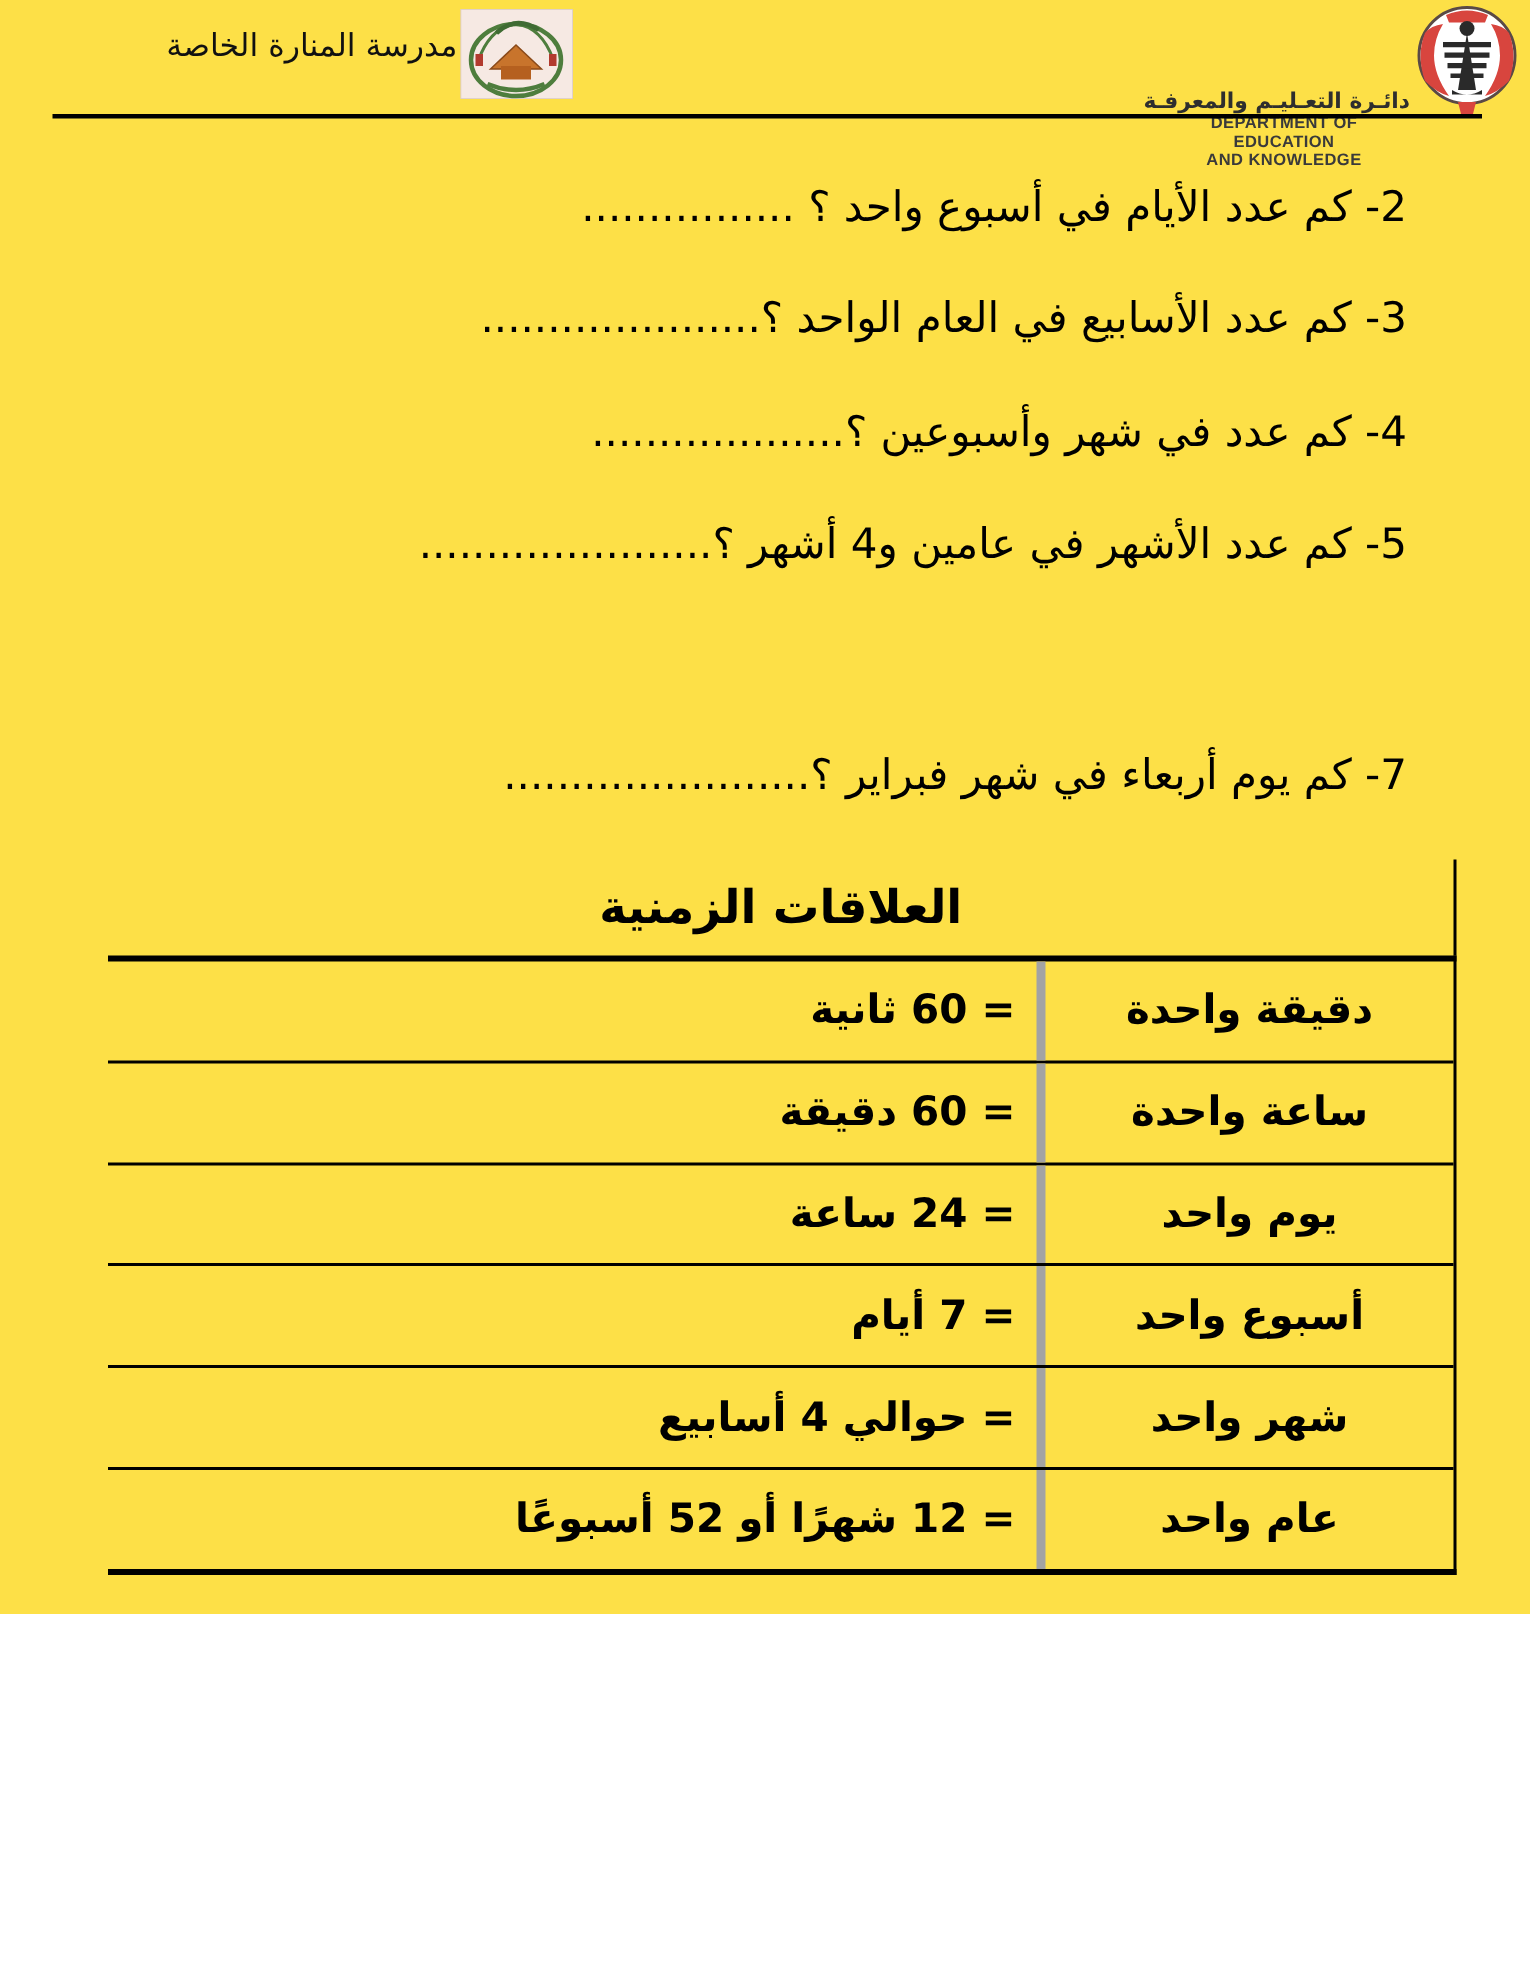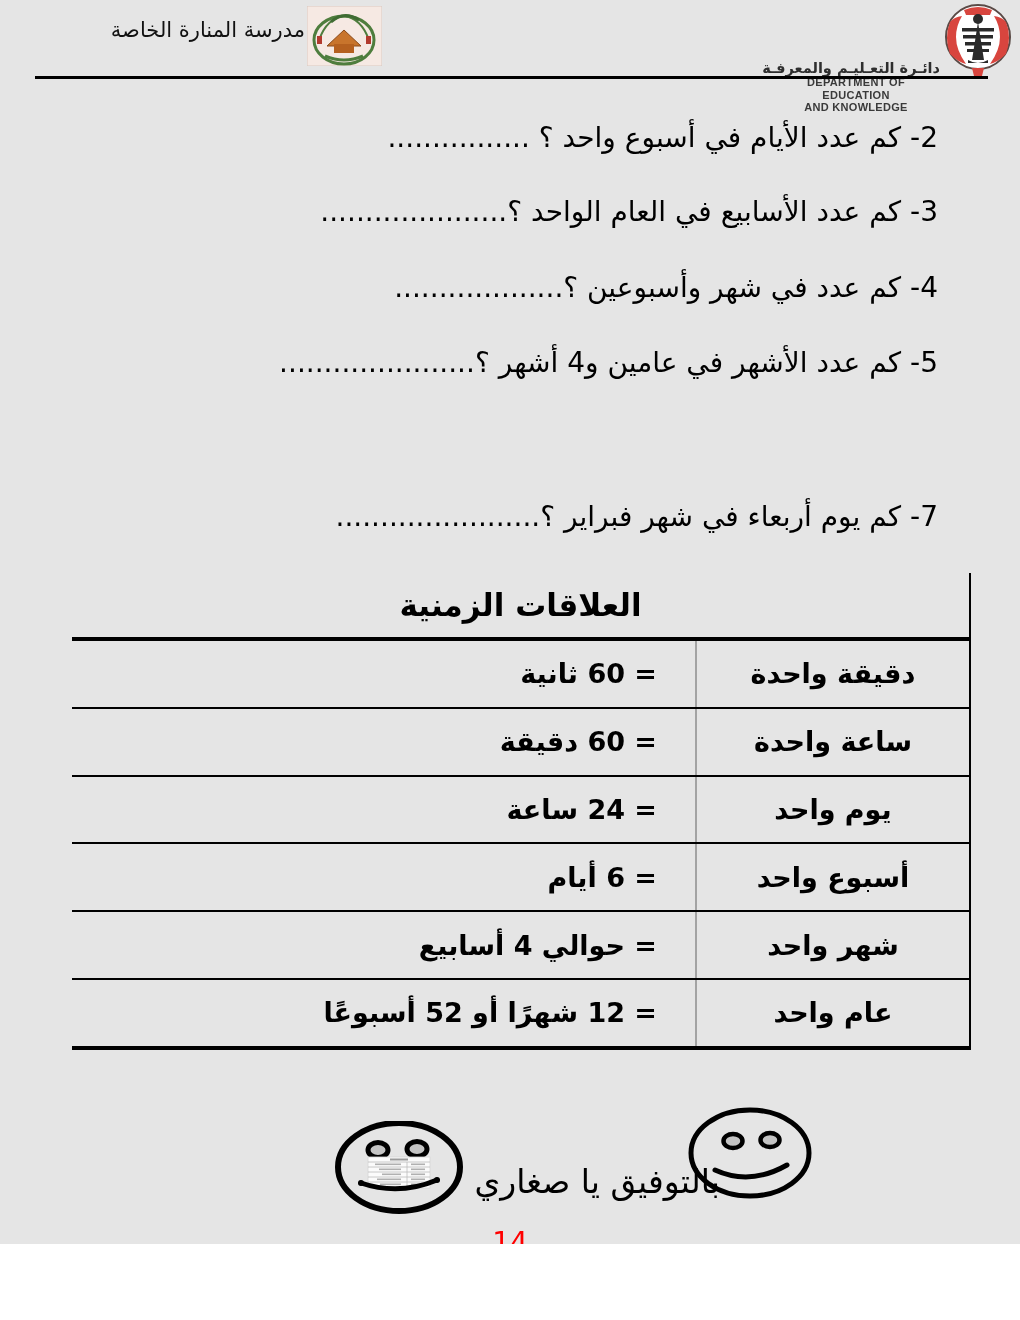--- a/index.html
+++ b/index.html
@@ -1,18 +1,18 @@
 <!DOCTYPE html>
 <html><head>
 <meta charset="utf-8">
 <style>
   html,body { margin:0; padding:0; background:#ffffff; }
   .page {
-    position:relative; width:1020px; height:1244px;
-    background:#e5e5e5; overflow:hidden;
+    position:relative; width:1020px; height:1076px;
+    background:#fde047; overflow:hidden;
     font-family:"DejaVu Sans", sans-serif; color:#000;
   }
 
   
   .school-name {
     position:absolute; left:100px; top:18px; width:205px;
     direction:rtl; font-size:21px; text-align:right; color:#111;
   }
   .school-logo { position:absolute; left:307px; top:6px; }
   .dept-block {
@@ -51,23 +51,23 @@
     border-right:2.5px solid #000;
   }
   .trow { display:flex; height:65.8px; }
   .trow + .trow { border-top:2px solid #000; }
   .tcell-value {
     flex:1; display:flex; align-items:center; justify-content:flex-end;
     padding-right:14px;
   }
   .tcell-value span { direction:rtl; unicode-bidi:isolate; font-size:27px; font-weight:bold; white-space:nowrap; }
   .tcell-unit {
-    width:272px; border-left:2px solid #a3a3a3;
+    width:272px; border-left:6px solid #a3a3a3;
     display:flex; align-items:center; justify-content:center;
-    direction:rtl; font-size:27px; font-weight:bold;margin-left:24px;
+    direction:rtl; font-size:27px; font-weight:bold;
   }
 
   
   .smiley-right { position:absolute; left:688px; top:1106px; }
   .smiley-left  { position:absolute; left:335px; top:1121px; }
   .footer-msg {
     position:absolute; left:452px; top:1162px; width:240px;
     direction:rtl; text-align:right; font-size:33px; white-space:nowrap;margin-left:28px;
   }
   .page-number {
@@ -147,21 +147,21 @@
         <div class="tcell-unit">ساعة واحدة</div>
       </div>
       <div class="trow">
         <div class="tcell-value">
             <span>= 24 ساعة</span>
           </div>
         <div class="tcell-unit">يوم واحد</div>
       </div>
       <div class="trow">
         <div class="tcell-value">
-            <span>= 6 أيام</span>
+            <span>= 7 أيام</span>
           </div>
         <div class="tcell-unit">أسبوع واحد</div>
       </div>
       <div class="trow">
         <div class="tcell-value">
             <span>= حوالي 4 أسابيع</span>
           </div>
         <div class="tcell-unit">شهر واحد</div>
       </div>
       <div class="trow">

